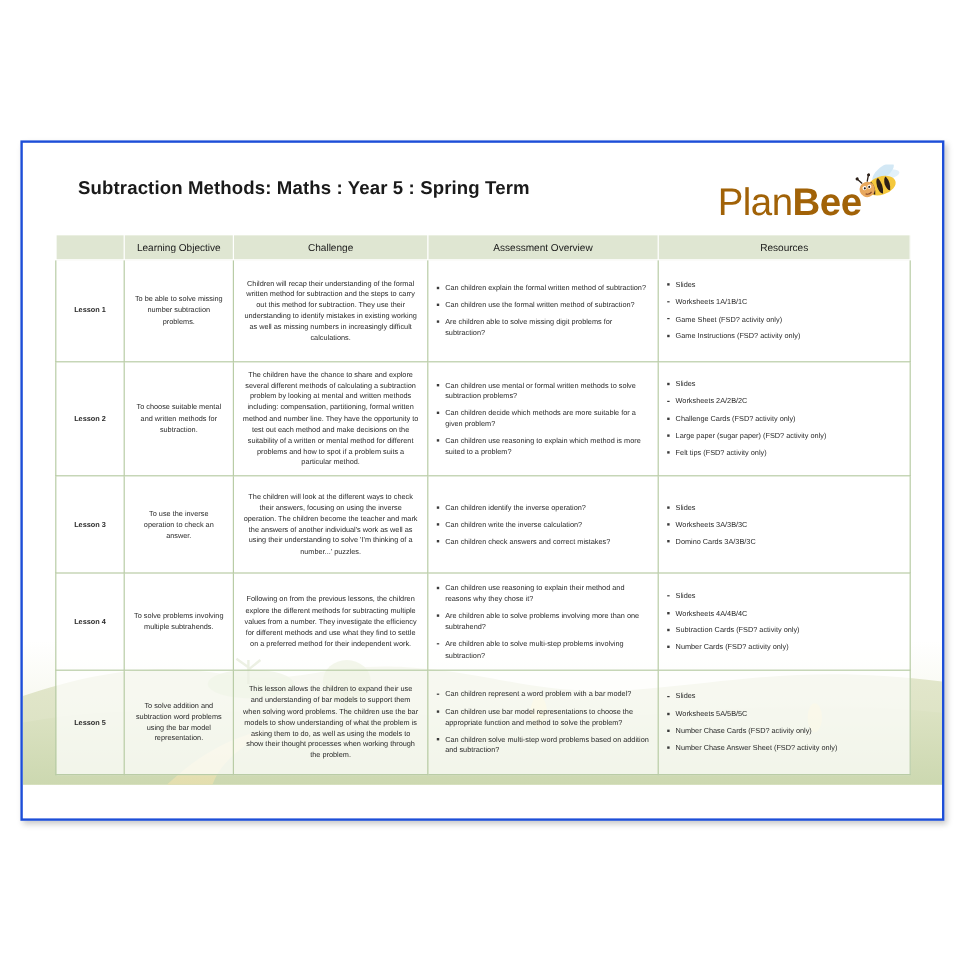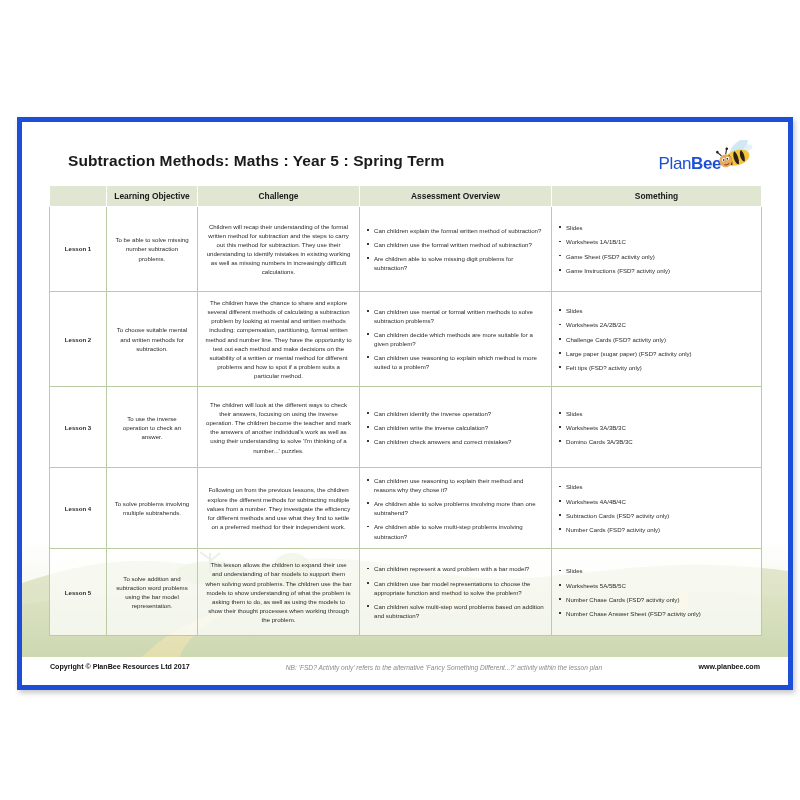--- a/index.html
+++ b/index.html
@@ -8,56 +8,56 @@
     background:#ffffff;
     font-family:"Liberation Sans","DejaVu Sans",sans-serif;
     overflow:hidden;
   }
   #stage{position:relative;width:800px;height:800px;}
 
   
   #sheet{
     position:absolute;left:17px;top:117px;width:766px;height:563px;
     background:#ffffff;
-    border:5px solid #1d4ed8;
+    border:2px solid #1d4ed8;
     box-shadow:2px 3px 5px rgba(0,0,0,.22);
     overflow:hidden;
   }
 
   
   .landscape{position:absolute;left:0;bottom:28px;width:100%;height:120px;pointer-events:none;}
 
   .content{position:relative;z-index:3;padding:22px 27px 0 27px;}
 
   .titlebar{display:flex;align-items:flex-start;justify-content:space-between;}
   .doc-title{
     font-size:15.5px;font-weight:bold;color:#1a1a1a;letter-spacing:.1px;
     margin:8px 0 0 19px;white-space:nowrap;
   }
   .logo{display:flex;align-items:flex-start;margin-right:4px;position:relative;}
-  .logo-text{font-size:17px;color:#1d4ed8;letter-spacing:-.4px;line-height:1;margin-top:11px;}
+  .logo-text{font-size:32px;color:#a16207;letter-spacing:-.4px;line-height:1;margin-top:11px;}
   .logo-text b{font-weight:bold;}
   .logo-text .lt{font-weight:400;}
   .bee{margin-left:-6px;margin-top:-4px;}
 
   
   table.plan{
     border-collapse:collapse;width:712px;margin-top:11px;table-layout:fixed;
     position:relative;z-index:3;
   }
   table.plan col.c0{width:57px;}
   table.plan col.c1{width:91px;}
   table.plan col.c2{width:162px;}
   table.plan col.c3{width:192px;}
   table.plan col.c4{width:210px;}
 
   table.plan th{
     background:#dfe6d2;
     border:1px solid #ffffff;
-    font-size:8.4px;font-weight:bold;color:#1a1a1a;
+    font-size:8.4px;font-weight:normal;color:#1a1a1a;
     padding:5px 4px;text-align:center;
   }
   th.blank{background:#ffffff;border:none;}
 
   table.plan td{
     border:1px solid #b9ccA6;
     vertical-align:middle;
     font-size:6.1px;line-height:1.5;color:#2a2a2a;
     padding:6px 7px;
     background:rgba(255,255,255,.72);
@@ -171,21 +171,21 @@
             <col class="c2">
             <col class="c3">
             <col class="c4">
         </colgroup>
         <thead>
           <tr>
             <th class="blank"></th>
             <th>Learning Objective</th>
             <th>Challenge</th>
             <th>Assessment Overview</th>
-            <th>Something</th>
+            <th>Resources</th>
           </tr>
         </thead>
         <tbody>
             <tr class="r1">
               <td class="lesson">Lesson 1</td>
               <td class="obj">To be able to solve missing number subtraction problems.</td>
               <td class="ovr">Children will recap their understanding of the formal written method for subtraction and the steps to carry out this method for subtraction. They use their understanding to identify mistakes in existing working as well as missing numbers in increasingly difficult calculations.</td>
               <td class="asm">
                 <ul>
                   <li>Can children explain the formal written method of subtraction?</li>
@@ -280,20 +280,15 @@
                   <li>Number Chase Cards (FSD? activity only)</li>
                   <li>Number Chase Answer Sheet (FSD? activity only)</li>
                 </ul>
               </td>
             </tr>
           </tbody>
       </table>
 
     </div>
 
-    <div class="footer">
-      <div class="copyright">Copyright © PlanBee Resources Ltd 2017</div>
-      <div class="nb">NB: 'FSD? Activity only' refers to the alternative 'Fancy Something Different...?' activity within the lesson plan</div>
-      <div class="site">www.planbee.com</div>
-    </div>
 
   </div>
 </div>
 
 </body></html>

